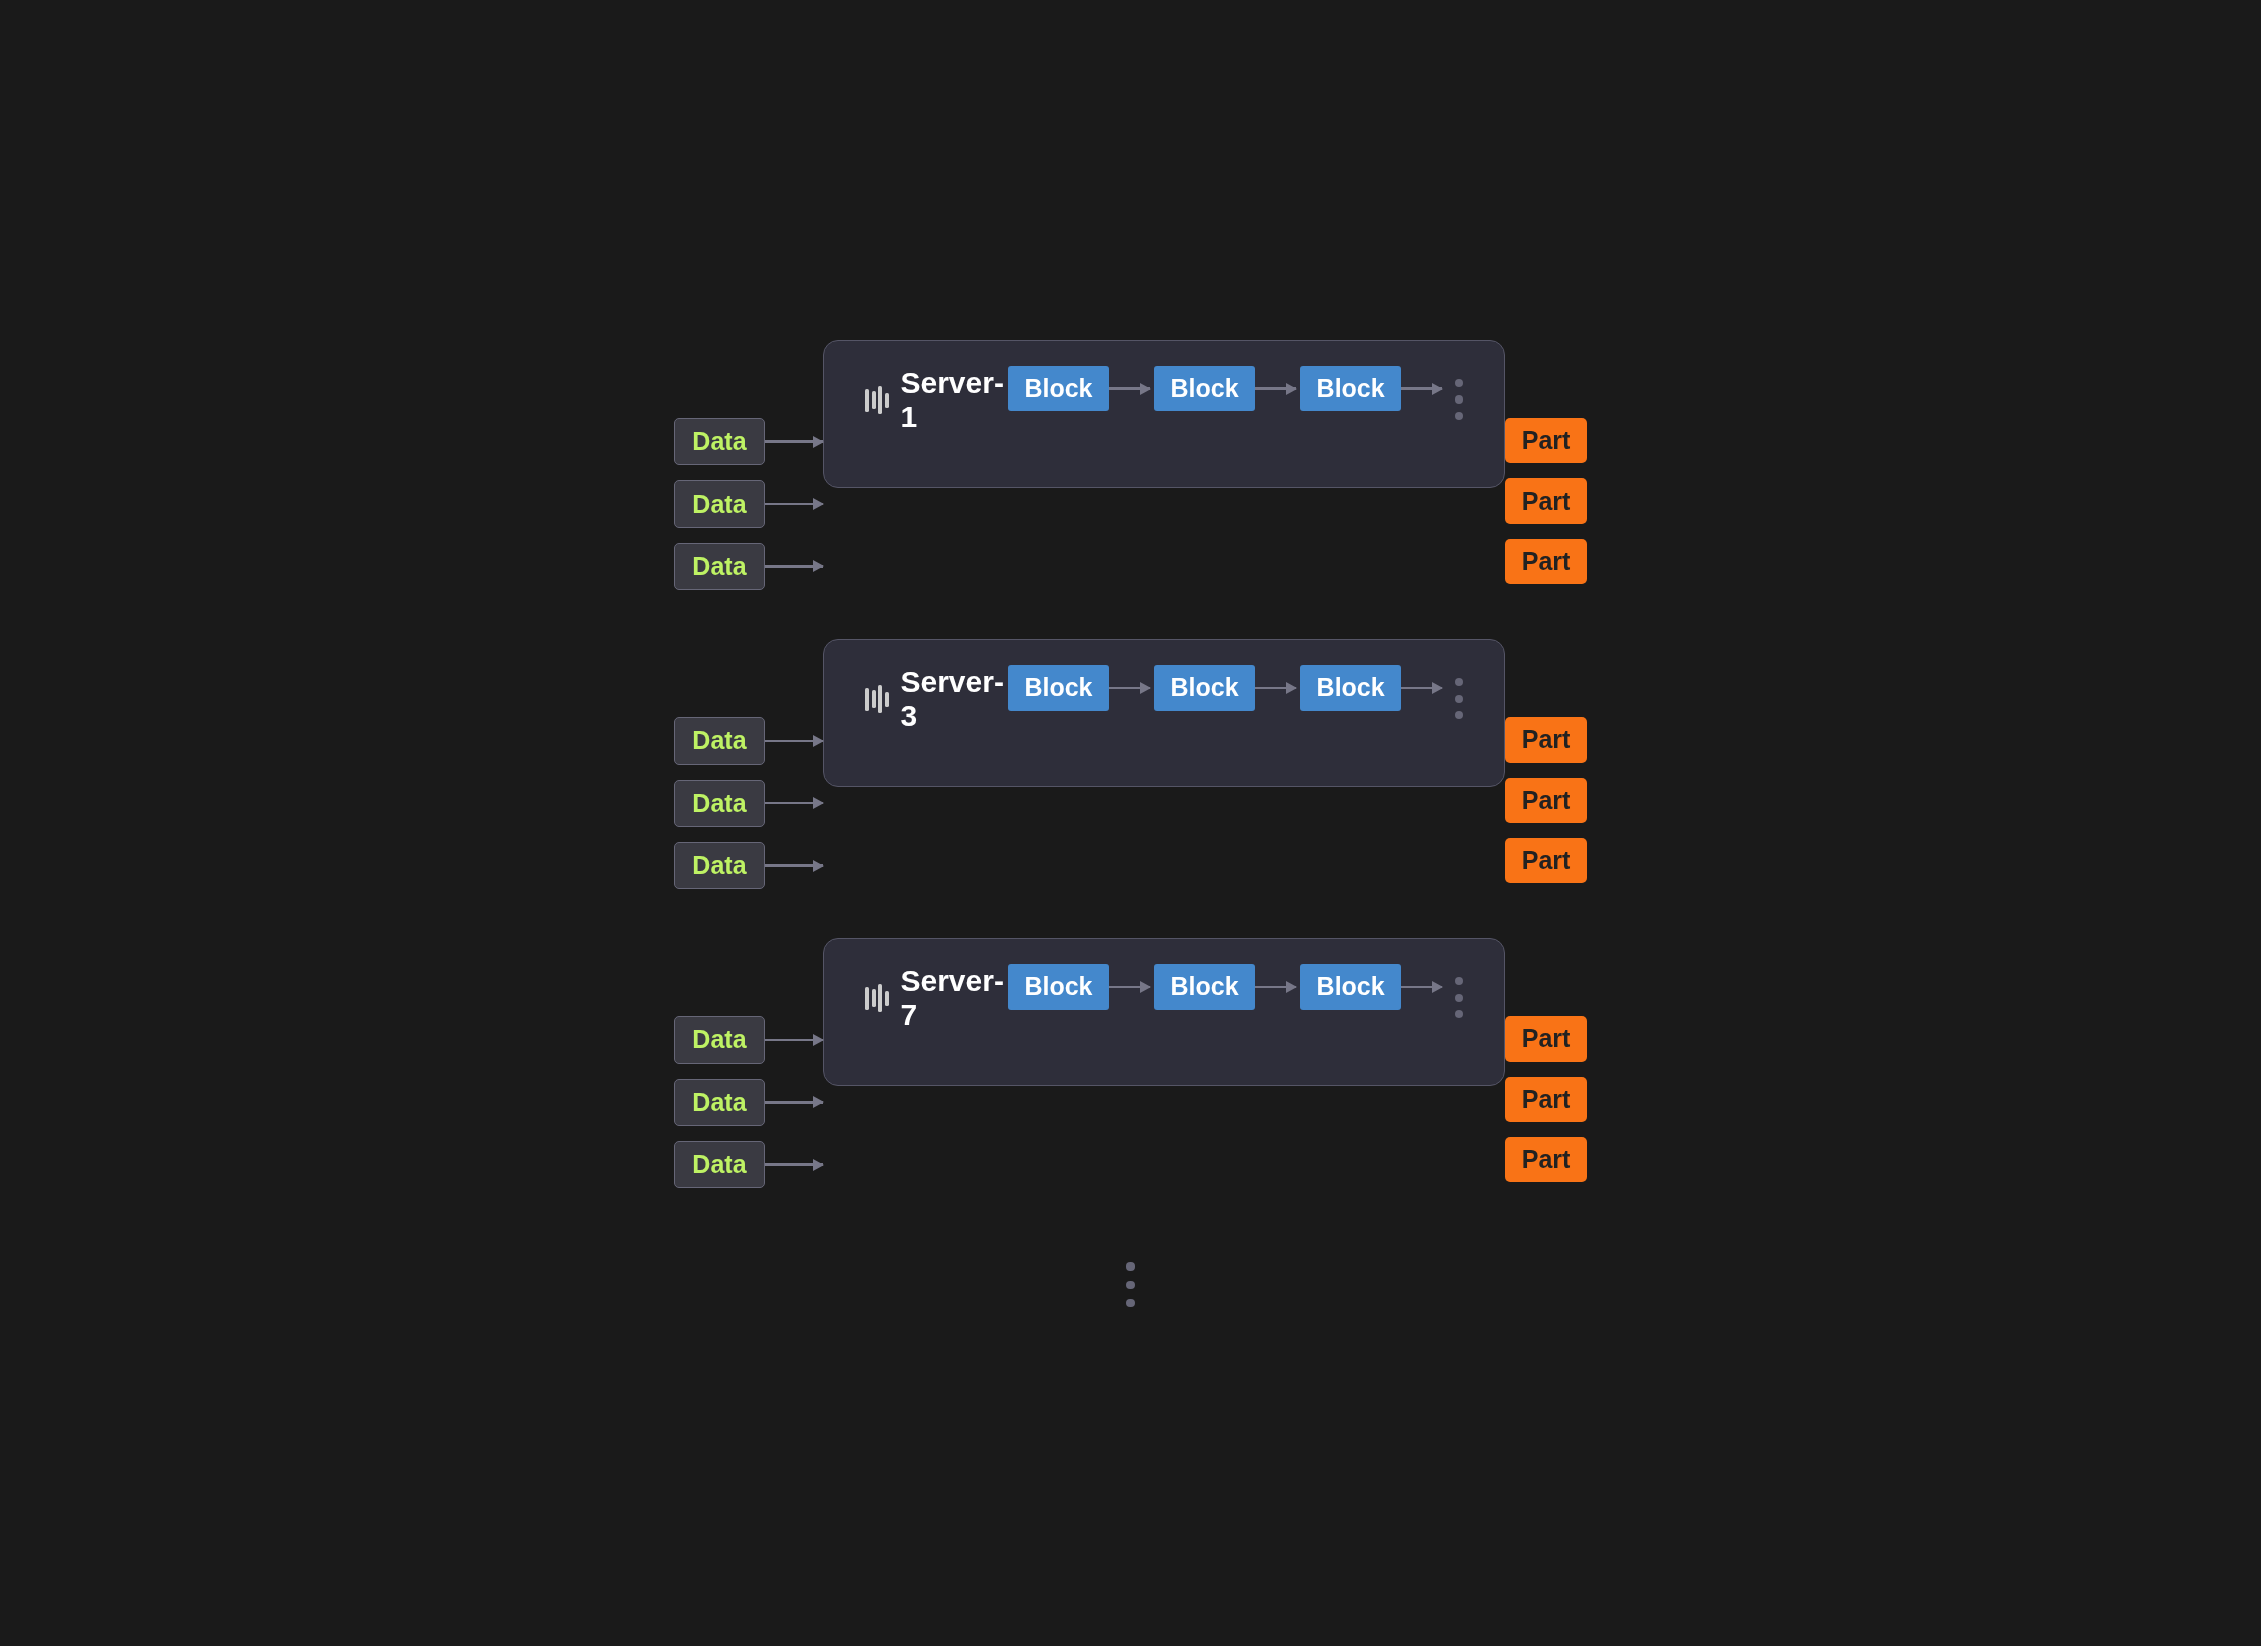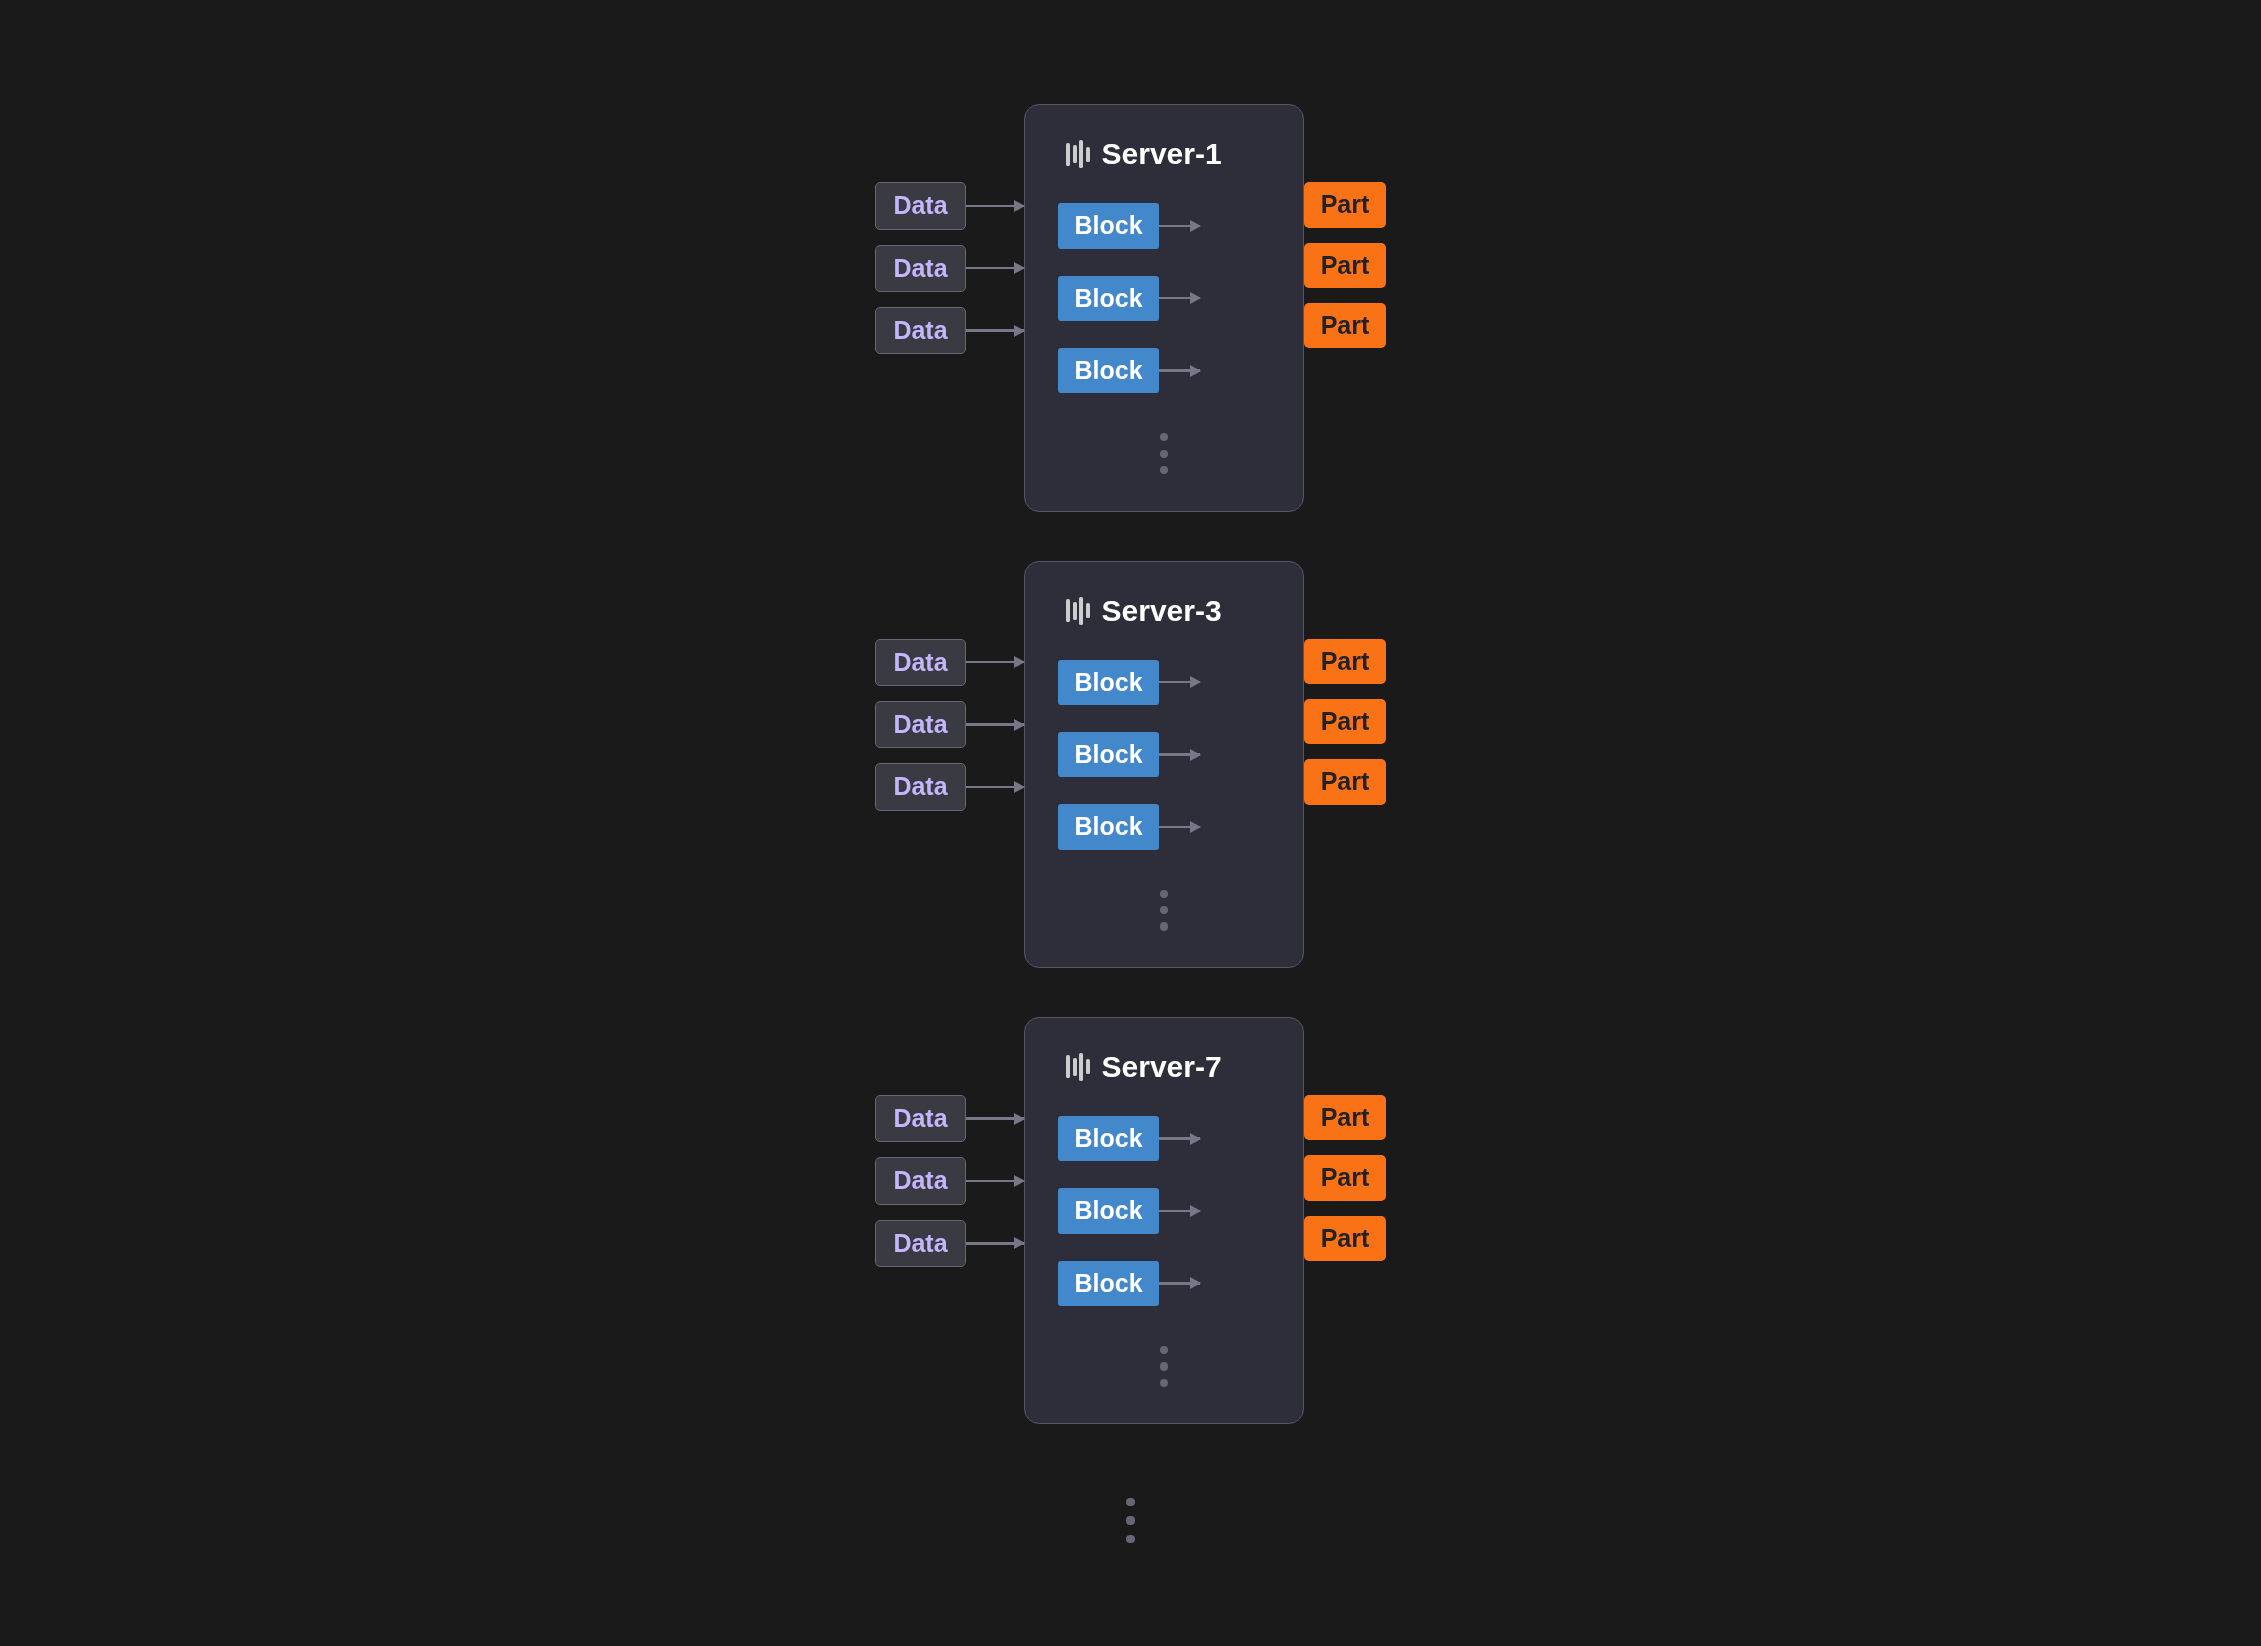--- a/index.html
+++ b/index.html
@@ -25,25 +25,25 @@
     .server-group {
       display: flex;
       flex-direction: column;
       align-items: center;
     }
 
     .server-box {
       background-color: #2e2e3a;
       border: 1.6px solid #555566;
       border-radius: 15px;
-      padding: 32px 33px 33px 33px;
-      display: flex;
-      flex-direction: column;
+      padding: 25px 33px 33px 33px;
+      display: flex;
+      flex-direction: row;
       align-items: flex-start;
-      gap: 12px;
+      gap: 4px;
       min-width: 280px;
     }
 
     .server-header {
       display: flex;
       align-items: center;
       gap: 11.5px;
       margin-bottom: 20px;
       color: #ffffff;
       font-size: 30px;
@@ -71,21 +71,21 @@
     }
 
     .row-wrapper:last-of-type {
       margin-bottom: 0;
     }
 
     .data-box {
       background-color: #3a3a42;
       border: 1.2px solid #666677;
       border-radius: 5px;
-      color: #c4b5fd;
+      color: #bef264;
       font-size: 25px;
       font-weight: 600;
       padding: 8.2px 16.5px;
       min-width: 91px;
       text-align: center;
     }
 
     .arrow-line {
       width: 58px;
       height: 2.5px;

